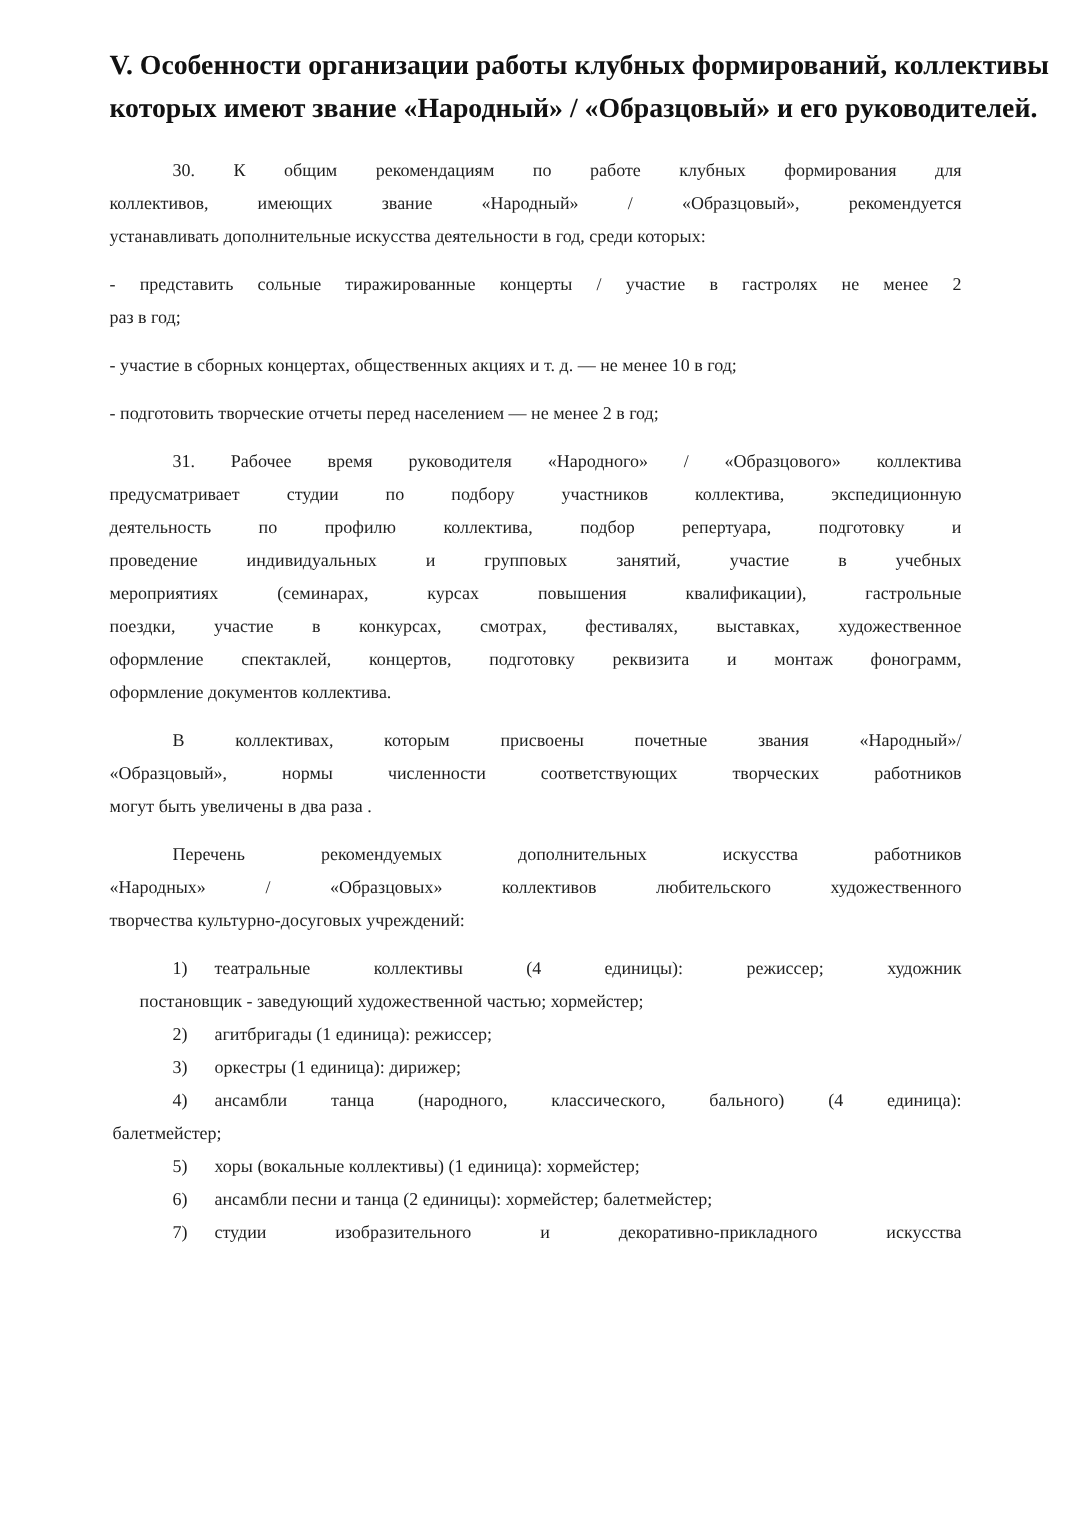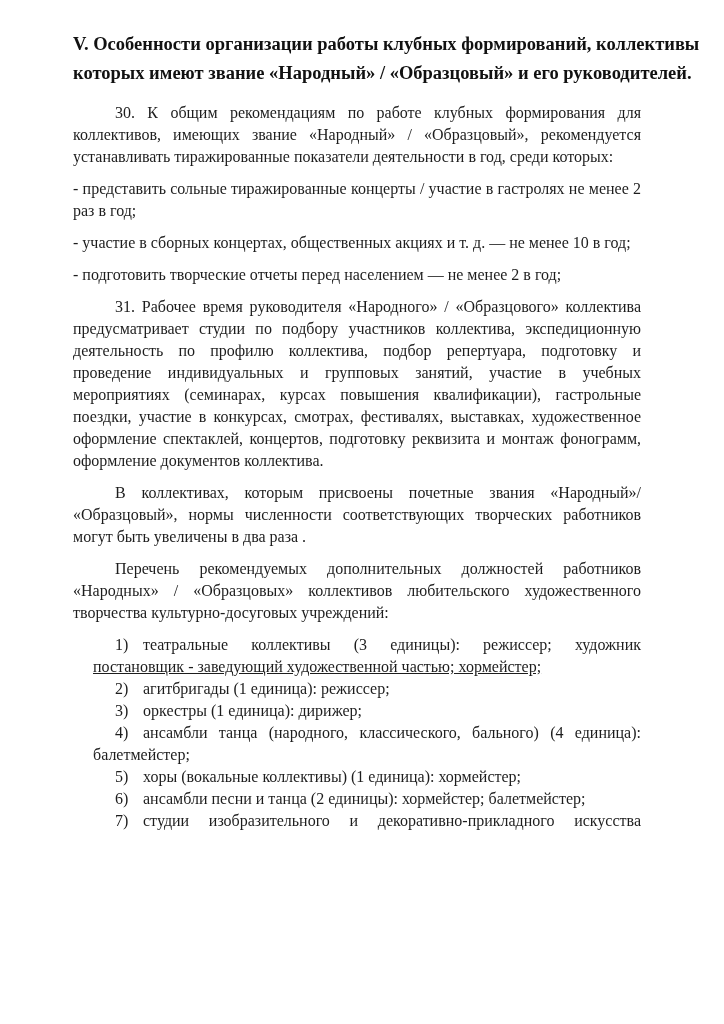--- a/index.html
+++ b/index.html
@@ -18,21 +18,21 @@
     text-align:center;
     font-weight:bold;
     color:#111111;
     font-size:18.5px;
     line-height:29px;
     margin:0 0 14px 0;
   }
   .heading .hline { white-space:nowrap; }
   .block { margin-top:10px; }
   .line {
-    font-size:16px;
+    font-size:12px;
     line-height:22px;
   }
   .j {
     text-align:justify;
     text-align-last:justify;
   }
   .list-item { margin-top:0; }
   .num-line { padding-left:42px; }
   .num {
     display:inline-block;
@@ -44,21 +44,21 @@
 
 <div class="page">
   <div class="heading">
     <div class="hline">V. Особенности организации работы клубных формирований, коллективы</div>
     <div class="hline">которых имеют звание «Народный» / «Образцовый» и его руководителей.</div>
   </div>
   <div id="doc-body">
       <div class="block">
         <div class="line j" style="padding-left: 42px;">30. К общим рекомендациям по работе клубных формирования для</div>
         <div class="line j">коллективов, имеющих звание «Народный» / «Образцовый», рекомендуется</div>
-        <div class="line">устанавливать тиражированные показатели деятельности в год, среди которых:</div>
+        <div class="line">устанавливать дополнительные искусства деятельности в год, среди которых:</div>
       </div>
       <div class="block">
         <div class="line j">- представить сольные тиражированные концерты / участие в гастролях не менее 2</div>
         <div class="line">раз в год;</div>
       </div>
       <div class="block">
         <div class="line">- участие в сборных концертах, общественных акциях и т. д. — не менее 10 в год;</div>
       </div>
       <div class="block">
         <div class="line">- подготовить творческие отчеты перед населением — не менее 2 в год;</div>
@@ -72,38 +72,38 @@
         <div class="line j">поездки, участие в конкурсах, смотрах, фестивалях, выставках, художественное</div>
         <div class="line j">оформление спектаклей, концертов, подготовку реквизита и монтаж фонограмм,</div>
         <div class="line">оформление документов коллектива.</div>
       </div>
       <div class="block">
         <div class="line j" style="padding-left: 42px;">В коллективах, которым присвоены почетные звания «Народный»/</div>
         <div class="line j">«Образцовый», нормы численности соответствующих творческих работников</div>
         <div class="line">могут быть увеличены в два раза .</div>
       </div>
       <div class="block">
-        <div class="line j" style="padding-left: 42px;">Перечень рекомендуемых дополнительных должностей работников</div>
+        <div class="line j" style="padding-left: 42px;">Перечень рекомендуемых дополнительных искусства работников</div>
         <div class="line j">«Народных» / «Образцовых» коллективов любительского художественного</div>
         <div class="line">творчества культурно-досуговых учреждений:</div>
       </div>
       <div class="block">
         <div class="list-item">
-          <div class="line num-line j"><span class="num">1)</span><span>театральные коллективы (3 единицы): режиссер; художник</span></div>
-          <div class="line" style="margin-left: 20px; text-decoration: underline;">постановщик - заведующий художественной частью; хормейстер;</div>
+          <div class="line num-line j"><span class="num">1)</span><span>театральные коллективы (4 единицы): режиссер; художник</span></div>
+          <div class="line" style="margin-left: 20px;">постановщик - заведующий художественной частью; хормейстер;</div>
         </div>
         <div class="list-item">
           <div class="line num-line"><span class="num">2)</span><span>агитбригады (1 единица): режиссер;</span></div>
         </div>
         <div class="list-item">
           <div class="line num-line"><span class="num">3)</span><span>оркестры (1 единица): дирижер;</span></div>
         </div>
         <div class="list-item">
           <div class="line num-line j"><span class="num">4)</span><span>ансамбли танца (народного, классического, бального) (4 единица):</span></div>
-          <div class="line" style="margin-left: 20px;">балетмейстер;</div>
+          <div class="line" style="margin-left: 2px;">балетмейстер;</div>
         </div>
         <div class="list-item">
           <div class="line num-line"><span class="num">5)</span><span>хоры (вокальные коллективы) (1 единица): хормейстер;</span></div>
         </div>
         <div class="list-item">
           <div class="line num-line"><span class="num">6)</span><span>ансамбли песни и танца (2 единицы): хормейстер; балетмейстер;</span></div>
         </div>
         <div class="list-item">
           <div class="line num-line j"><span class="num">7)</span><span>студии изобразительного и декоративно-прикладного искусства</span></div>
         </div>

